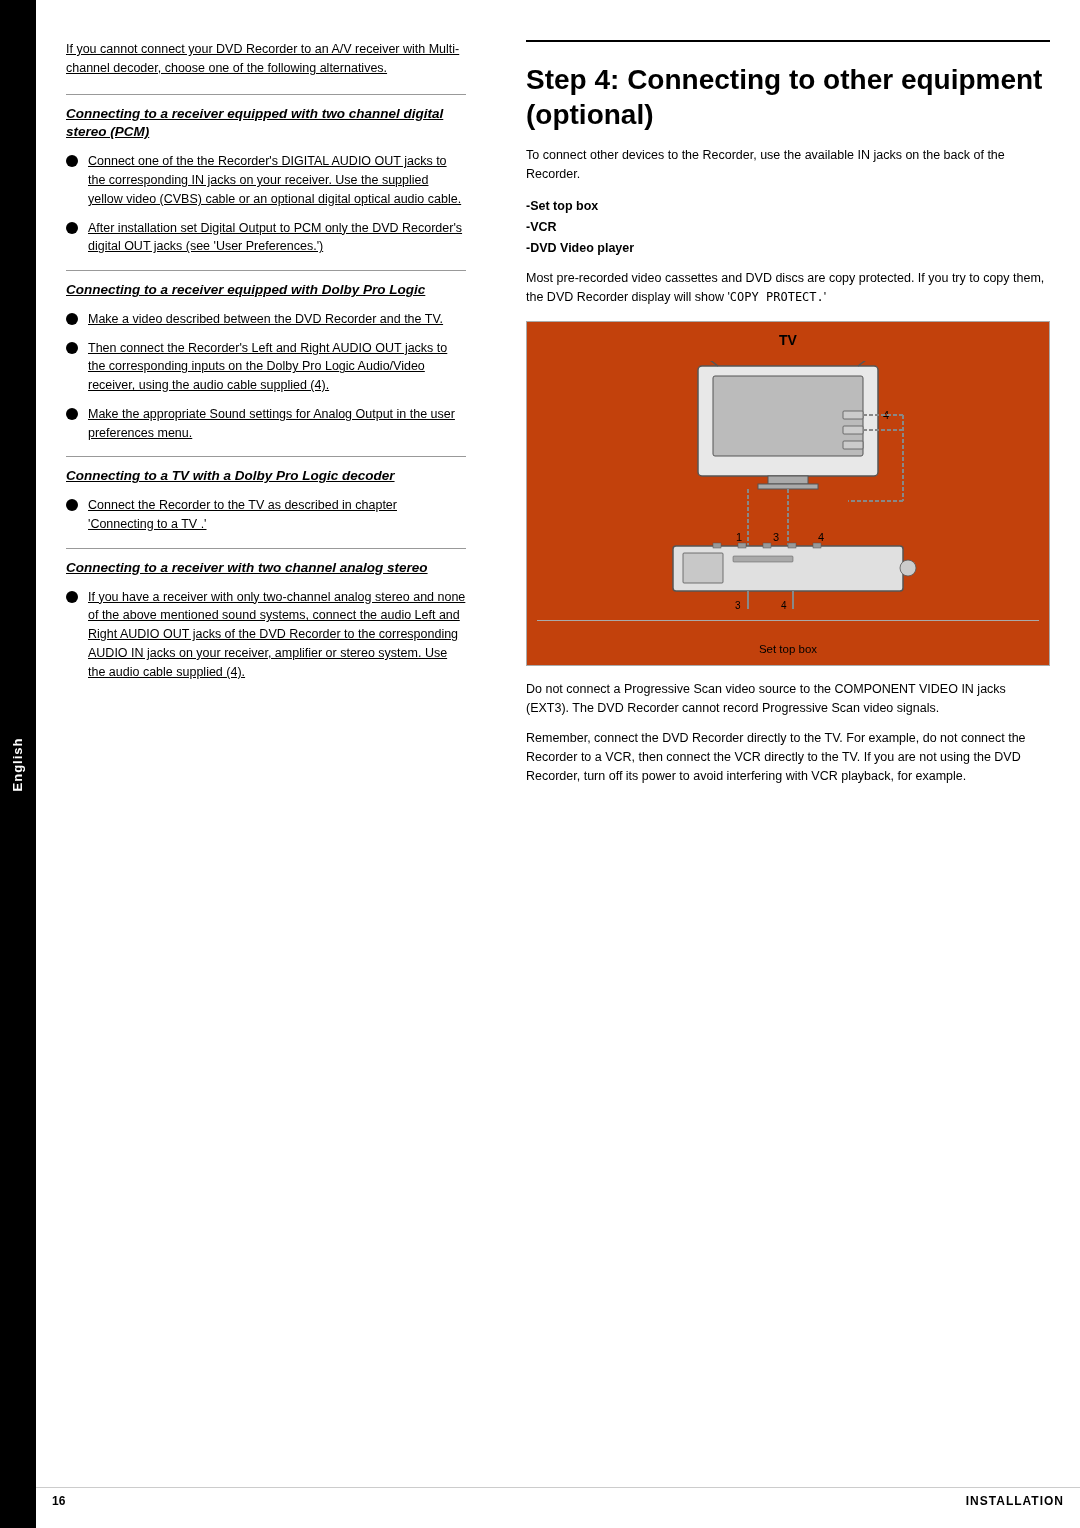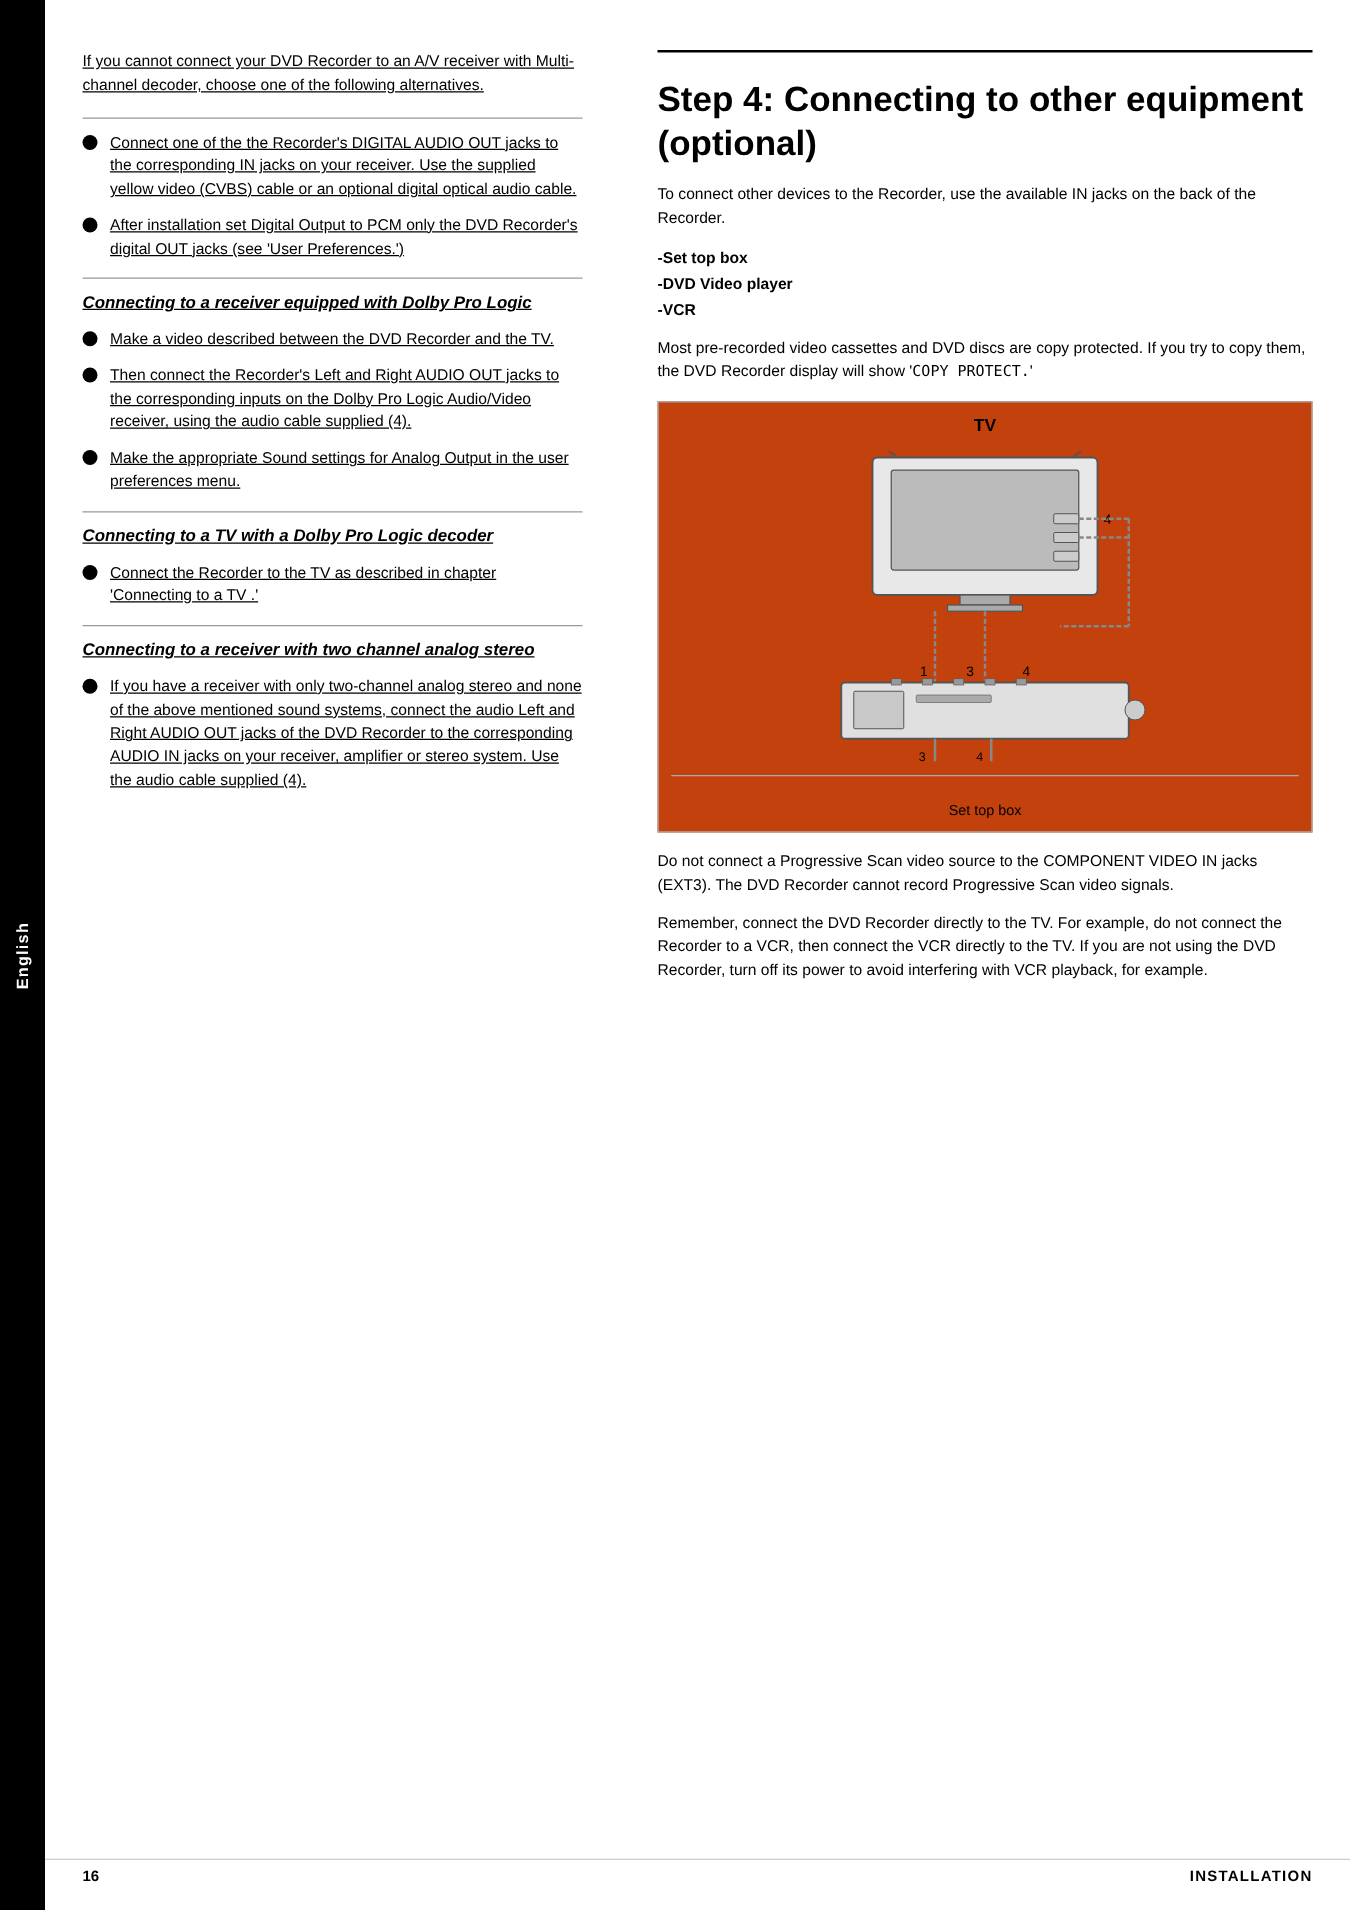--- a/index.html
+++ b/index.html
@@ -163,21 +163,21 @@
       line-height: 1.5;
       margin-bottom: 12px;
     }
 
     
     .page-footer {
       position: absolute;
       bottom: 20px;
       left: 36px;
       right: 0;
-      padding: 0 30px;
+      padding: 0 16px;
       display: flex;
       justify-content: space-between;
       align-items: flex-end;
       border-top: 1px solid #ccc;
       padding-top: 6px;
     }
     .footer-page {
       font-size: 12px;
       font-weight: bold;
     }
@@ -196,20 +196,21 @@
     <span class="sidebar-label">English</span>
   </div>
 
   <div class="main-content">
 
     <div class="left-column">
 
       <p class="intro-text">If you cannot connect your DVD Recorder to an A/V receiver with Multi-channel decoder, choose one of the following alternatives.</p>
 
       <hr class="section-separator">
+      <div class="section-heading">Connecting to a receiver equipped with two channel digital stereo (PCM)</div>
       <ul class="bullet-list">
         <li>
           <span class="bullet-dot"></span>
           <span>Connect one of the the Recorder's DIGITAL AUDIO OUT jacks to the corresponding IN jacks on your receiver. Use the supplied yellow video (CVBS) cable or an optional digital optical audio cable.</span>
         </li>
         <li>
           <span class="bullet-dot"></span>
           <span>After installation set Digital Output to PCM only the DVD Recorder's digital OUT jacks (see 'User Preferences.')</span>
         </li>
       </ul>
@@ -252,22 +253,22 @@
     </div>
 
     <div class="right-column">
 
       <div class="step-title">Step 4: Connecting to other equipment (optional)</div>
 
       <p class="right-intro">To connect other devices to the Recorder, use the available IN jacks on the back of the Recorder.</p>
 
       <div class="accessory-list">
         <div><strong>-Set top box</strong></div>
+        <div><strong>-VCR</strong></div>
         <div><strong>-DVD Video player</strong></div>
-        <div><strong>-VCR</strong></div>
       </div>
 
       <p class="desc-text">
         Most pre-recorded video cassettes and DVD discs are copy protected. If you try to copy them, the DVD Recorder display will show '<span style="font-family: monospace; font-size: 12px;">COPY PROTECT.</span>'
       </p>
 
       <div class="diagram-box">
         <div class="diagram-title">TV</div>
         <div class="diagram-svg-area">
 

